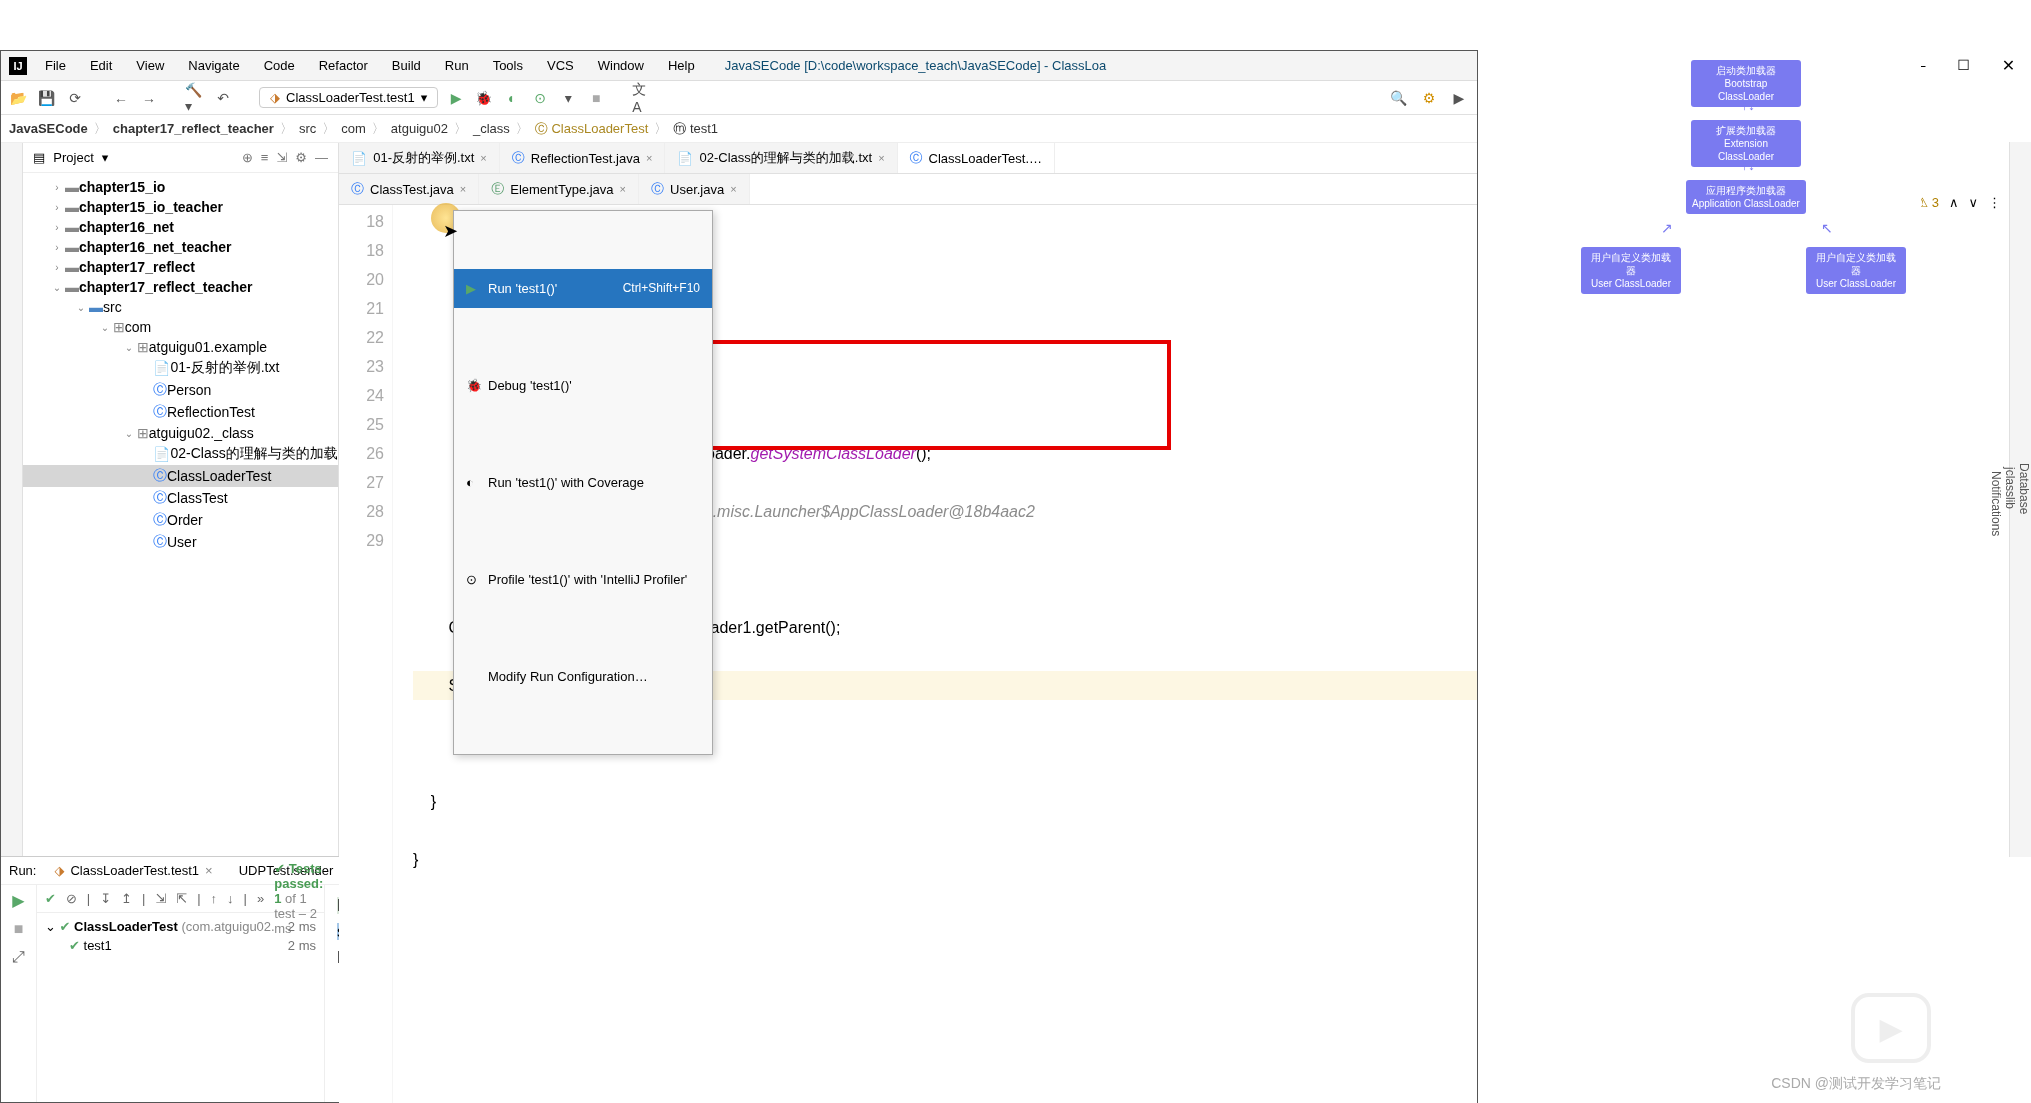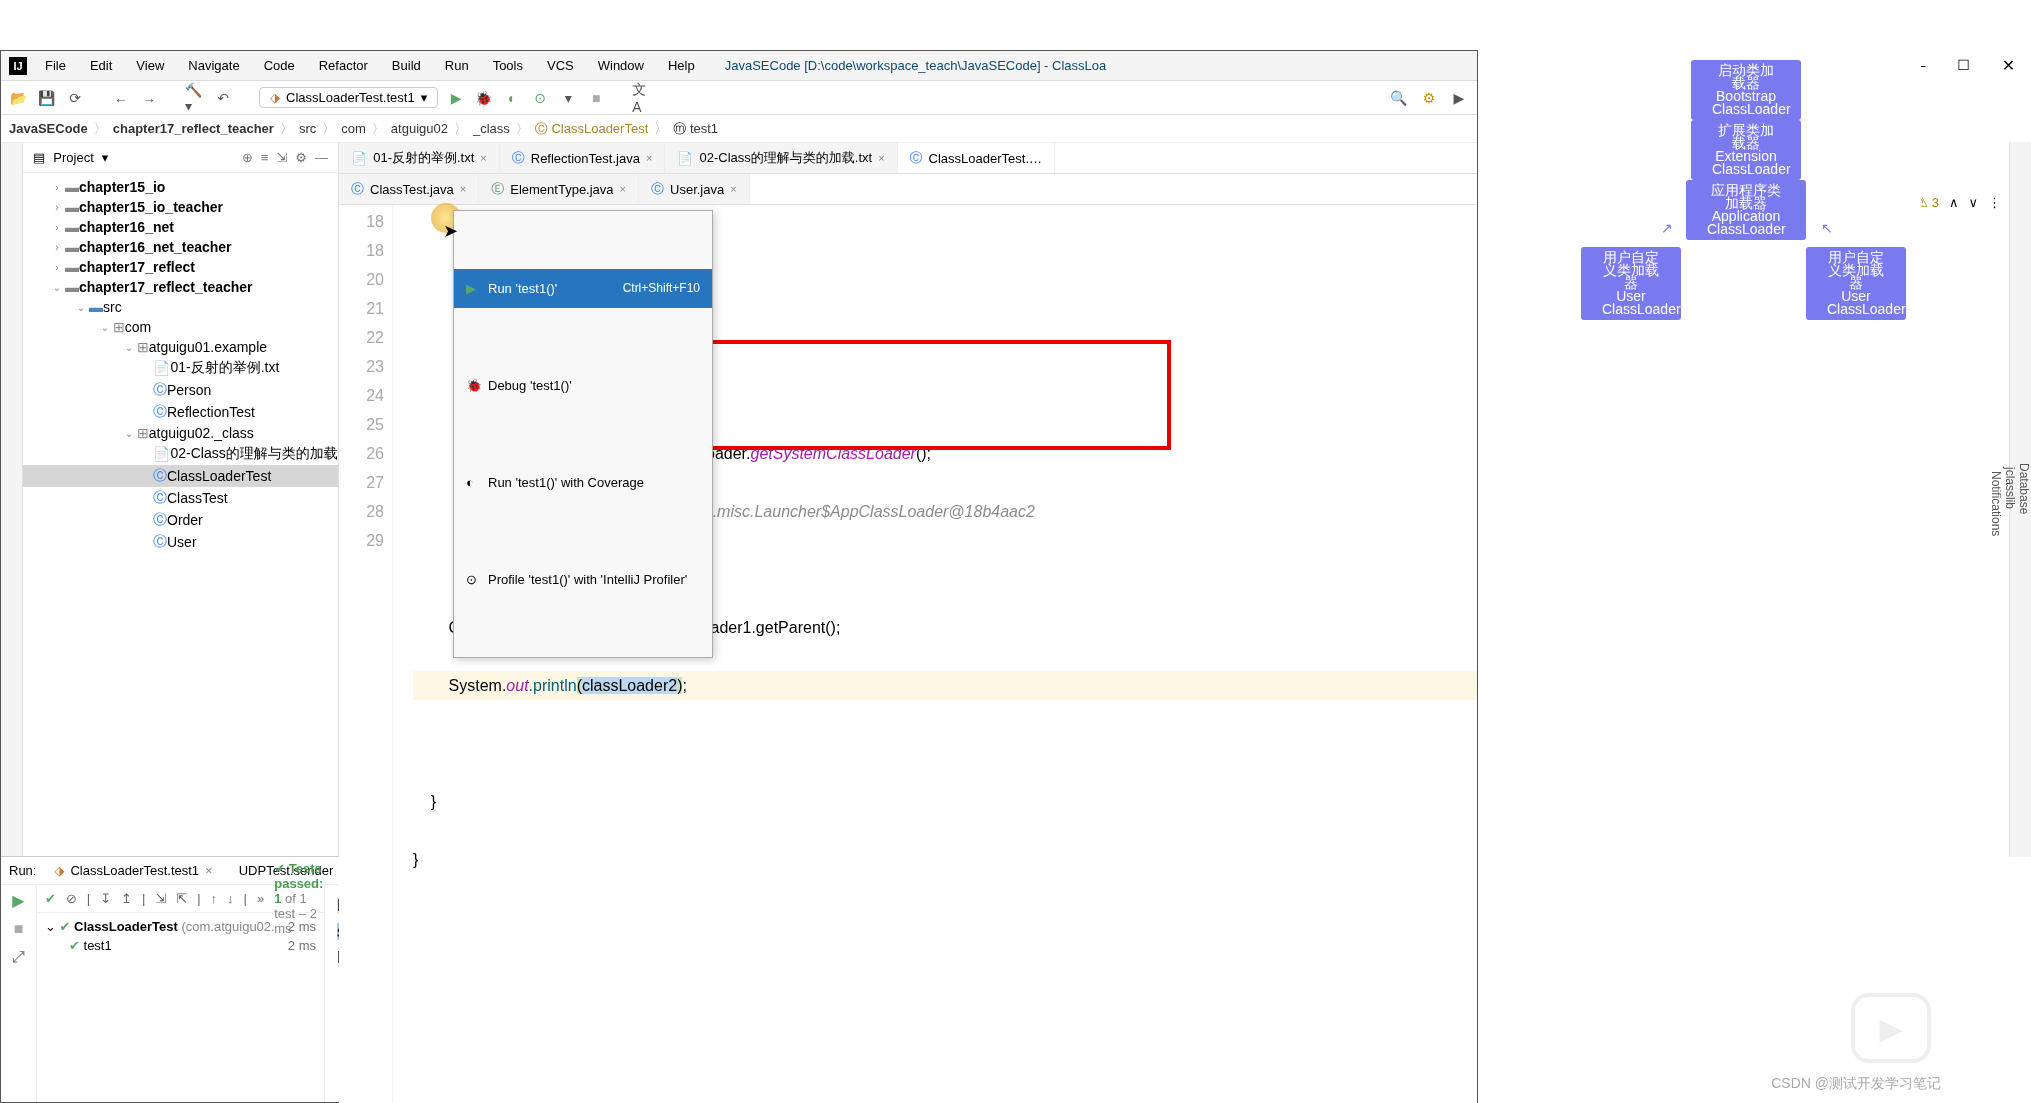--- a/index.html
+++ b/index.html
@@ -65,21 +65,21 @@
 .test-items { padding: 4px 8px; }
 .test-row { display: flex; padding: 2px 0; }
 .test-time { margin-left: auto; color: #737373; }
 .console { flex: 1; font-family: Consolas, monospace; font-size: 16px; padding: 8px 12px; line-height: 26px; }
 .hl-bg { background: #dce8dc; }
 .hl-sel { background: #a6c8e8; }
 .right-stripe { position: absolute; right: 0; top: 142px; width: 22px; bottom: 246px; background: #f4f4f4; border-left: 1px solid #e0e0e0; writing-mode: vertical-rl; font-size: 12px; color: #555; padding-top: 8px; text-align: center; }
 .editor-status { position: absolute; right: 30px; top: 195px; display: flex; gap: 10px; align-items: center; font-size: 13px; }
 .warn-badge { color: #b08000; }
 .diagram { position: absolute; right: 110px; top: 52px; width: 360px; height: 260px; background: #fff; }
-.dia-box { position: absolute; background: #7a7af0; color: #fff; font-size: 14px; text-align: center; padding: 4px 21px; border-radius: 3px; line-height: 13px; }
+.dia-box { position: absolute; background: #7a7af0; color: #fff; font-size: 10px; text-align: center; padding: 4px 6px; border-radius: 3px; line-height: 13px; }
 .dia-arrow { position: absolute; color: #7a7af0; font-size: 14px; }
 .watermark { position: absolute; right: 90px; bottom: 10px; font-size: 14px; color: #aaa; }
 .play-logo { position: absolute; right: 100px; bottom: 40px; width: 80px; height: 70px; border: 4px solid #eee; border-radius: 18px; display: flex; align-items: center; justify-content: center; color: #eee; font-size: 30px; }
 .console-right { width: 30px; display: flex; flex-direction: column; align-items: center; gap: 12px; padding-top: 8px; color: #888; }
 </style>
 </head>
 <body>
 
 <div class="main-window">
  <div class="titlebar">
@@ -321,20 +321,21 @@
 <div>    }</div>
 <div>}</div>
 <div> </div>
      <div class="red-box"></div>
 
      <div class="context-menu">
       <div class="cm-item hl"><span class="cm-ico green">▶</span><span>Run 'test1()'</span><span class="cm-short">Ctrl+Shift+F10</span></div>
       <div class="cm-item"><span class="cm-ico">🐞</span><span>Debug 'test1()'</span></div>
       <div class="cm-item"><span class="cm-ico">◐</span><span>Run 'test1()' with Coverage</span></div>
       <div class="cm-item"><span class="cm-ico">⊙</span><span>Profile 'test1()' with 'IntelliJ Profiler'</span></div>
+      <div class="cm-item"><span class="cm-ico"></span><span>Modify Run Configuration…</span></div>
      </div>
      <div class="cursor-pointer">➤</div>
     </div>
    </div>
   </div>
  </div>
 
  <div class="bottom-panel">
   <div class="run-header">
    <span>Run:</span>

